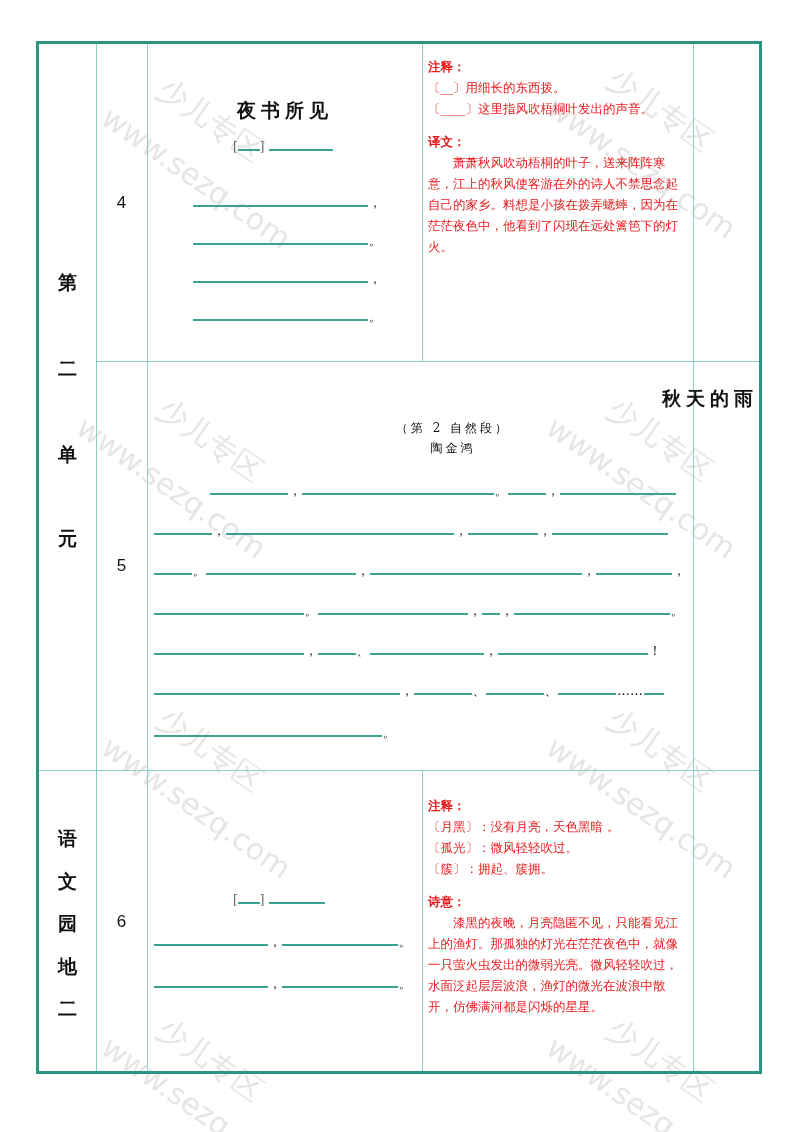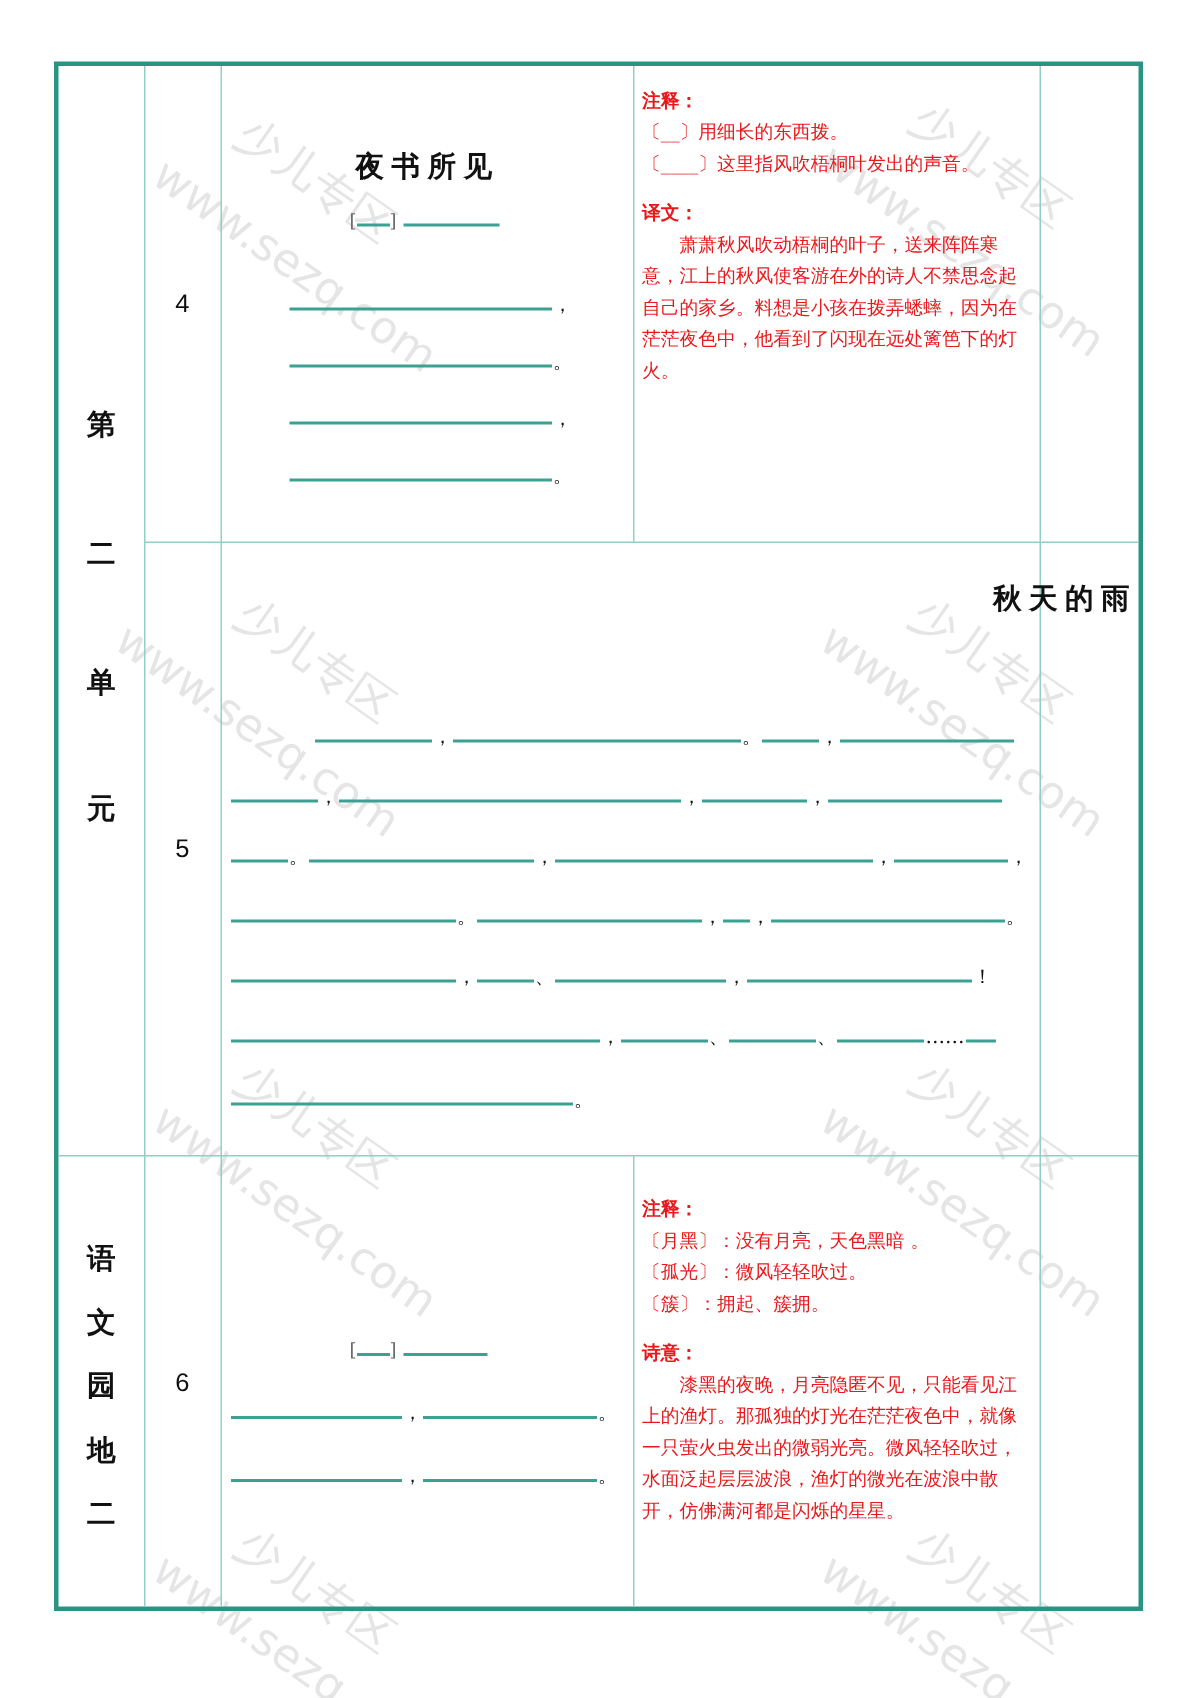--- a/index.html
+++ b/index.html
@@ -98,20 +98,22 @@
     <p class="h">注释：</p>
     <p>〔__〕用细长的东西拨。</p>
     <p>〔____〕这里指风吹梧桐叶发出的声音。</p>
     <p style="height:12px;"></p>
     <p class="h">译文：</p>
     <p class="indent">萧萧秋风吹动梧桐的叶子，送来阵阵寒意，江上的秋风使客游在外的诗人不禁思念起自己的家乡。料想是小孩在拨弄蟋蟀，因为在茫茫夜色中，他看到了闪现在远处篱笆下的灯火。</p>
   </div>
 
   <div class="cell" style="left:109px;top:318px;width:610px;height:408px;">
     <div class="title" style="position:absolute;top:24px;left:0;right:0;text-align:right;">秋天的雨</div>
+    <div class="sub" style="position:absolute;top:58px;left:0;right:0;">（第 2 自然段）</div>
+    <div class="sub" style="position:absolute;top:78px;left:0;right:0;">陶金鸿</div>
     <div id="passage-lines">
         <div class="line-row" style="top: 118px; left: 62px;"><span class="blank" style="width: 78px;"></span><span class="punc">，</span><span class="blank" style="width: 192px;"></span><span class="punc">。</span><span class="blank" style="width: 38px;"></span><span class="punc">，</span><span class="blank" style="width: 116px;"></span></div>
         <div class="line-row" style="top: 158px; left: 6px;"><span class="blank" style="width: 58px;"></span><span class="punc">，</span><span class="blank" style="width: 228px;"></span><span class="punc">，</span><span class="blank" style="width: 70px;"></span><span class="punc">，</span><span class="blank" style="width: 116px;"></span></div>
         <div class="line-row" style="top: 198px; left: 6px;"><span class="blank" style="width: 38px;"></span><span class="punc">。</span><span class="blank" style="width: 150px;"></span><span class="punc">，</span><span class="blank" style="width: 212px;"></span><span class="punc">，</span><span class="blank" style="width: 76px;"></span><span class="punc">，</span></div>
         <div class="line-row" style="top: 238px; left: 6px;"><span class="blank" style="width: 150px;"></span><span class="punc">。</span><span class="blank" style="width: 150px;"></span><span class="punc">，</span><span class="blank" style="width: 18px;"></span><span class="punc">，</span><span class="blank" style="width: 156px;"></span><span class="punc">。</span></div>
         <div class="line-row" style="top: 278px; left: 6px;"><span class="blank" style="width: 150px;"></span><span class="punc">，</span><span class="blank" style="width: 38px;"></span><span class="punc">、</span><span class="blank" style="width: 114px;"></span><span class="punc">，</span><span class="blank" style="width: 150px;"></span><span class="punc">！</span></div>
         <div class="line-row" style="top: 318px; left: 6px;"><span class="blank" style="width: 246px;"></span><span class="punc">，</span><span class="blank" style="width: 58px;"></span><span class="punc">、</span><span class="blank" style="width: 58px;"></span><span class="punc">、</span><span class="blank" style="width: 58px;"></span><span class="punc" style="width: 28px;">……</span><span class="blank" style="width: 20px;"></span></div>
         <div class="line-row" style="top: 360px; left: 6px;"><span class="blank" style="width: 228px;"></span><span class="punc">。</span></div>
       </div>
   </div>

